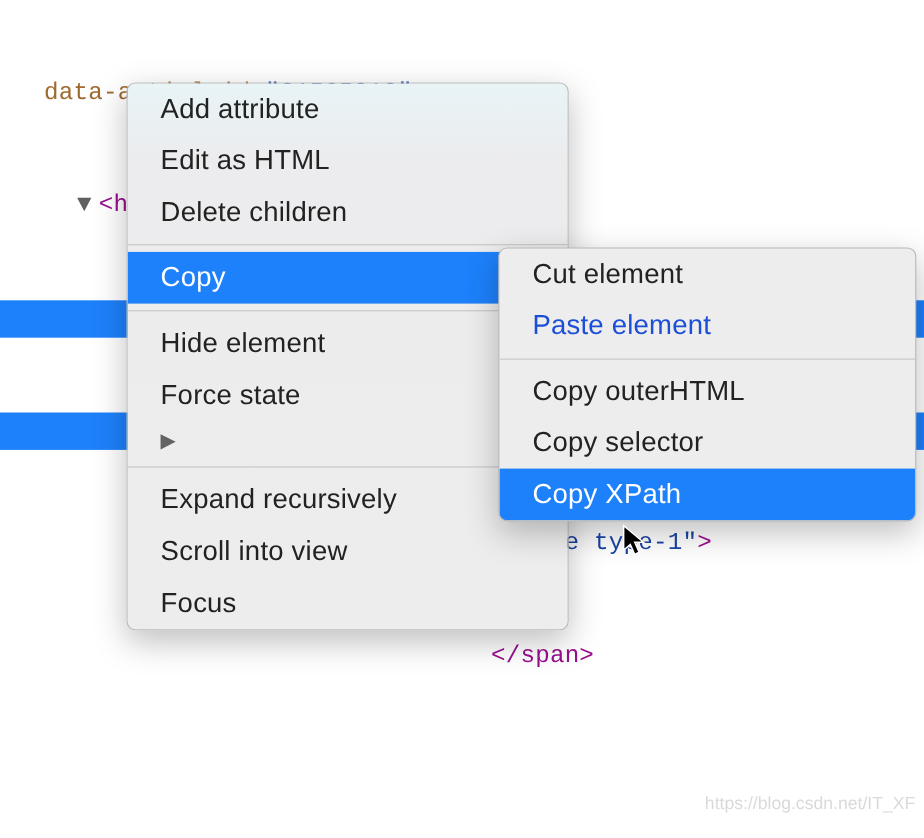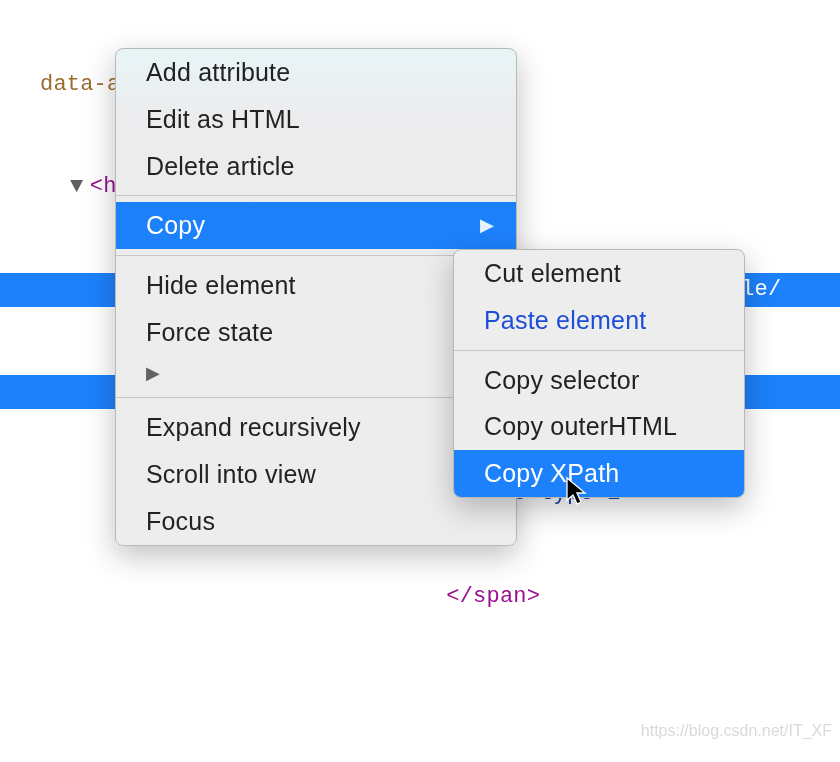--- a/index.html
+++ b/index.html
@@ -54,30 +54,29 @@
     background: #ececec;
     border-radius: 8px;
     font-family: -apple-system, "Helvetica Neue", Arial, sans-serif;
     font-size: 25px;
     color: #222;
     box-shadow: 0 10px 30px rgba(0,0,0,0.25);
     overflow: hidden;
   }
   .ctx-main {
     left: 115px;
-    top: 48px;
+    top: 75px;
     width: 402px;
     background: linear-gradient(180deg, #e8f4f6 0%, #ececee 14%, #ededed 100%);
   }
   .ctx-sub {
     left: 453px;
     top: 225px;
-    width: 292px;
+    width: 380px;
     background: #ededed;
-    margin-top: 24px;
   }
   .ctx-item {
     padding: 4px 22px 4px 30px;
     display: flex;
     align-items: center;
     justify-content: space-between;
     cursor: default;
   }
   .ctx-item.disabled { color: #1d4ed8; }
   .ctx-item.sel {
@@ -145,21 +144,21 @@
 </div>
 
 <div class="ctx-menu ctx-main">
   <div class="ctx-item">
       <span>Add attribute</span>
     </div>
   <div class="ctx-item">
       <span>Edit as HTML</span>
     </div>
   <div class="ctx-item">
-      <span>Delete article</span>
+      <span>Delete children</span>
     </div>
   <div class="ctx-sep"></div>
   <div class="ctx-item sel">
       <span>Copy</span>
       <span class="sub-arrow"></span>
     </div>
   <div class="ctx-sep"></div>
   <div class="ctx-item">
       <span>Hide element</span>
     </div>
@@ -184,24 +183,24 @@
 
 <div class="ctx-menu ctx-sub">
   <div class="ctx-item">
       <span>Cut element</span>
     </div>
   <div class="ctx-item disabled">
       <span>Paste element</span>
     </div>
   <div class="ctx-sep"></div>
   <div class="ctx-item">
+      <span>Copy outerHTML</span>
+    </div>
+  <div class="ctx-item">
       <span>Copy selector</span>
-    </div>
-  <div class="ctx-item">
-      <span>Copy outerHTML</span>
     </div>
   <div class="ctx-item sel">
       <span>Copy XPath</span>
     </div>
 </div>
 
 <div class="cursor">
   <svg width="24" height="32" viewBox="0 0 24 32">
     <path d="M2 2 L2 24 L8 19 L12 28 L16 26 L12 17 L20 17 Z" fill="#000" stroke="#fff" stroke-width="1.3"></path>
   </svg>

